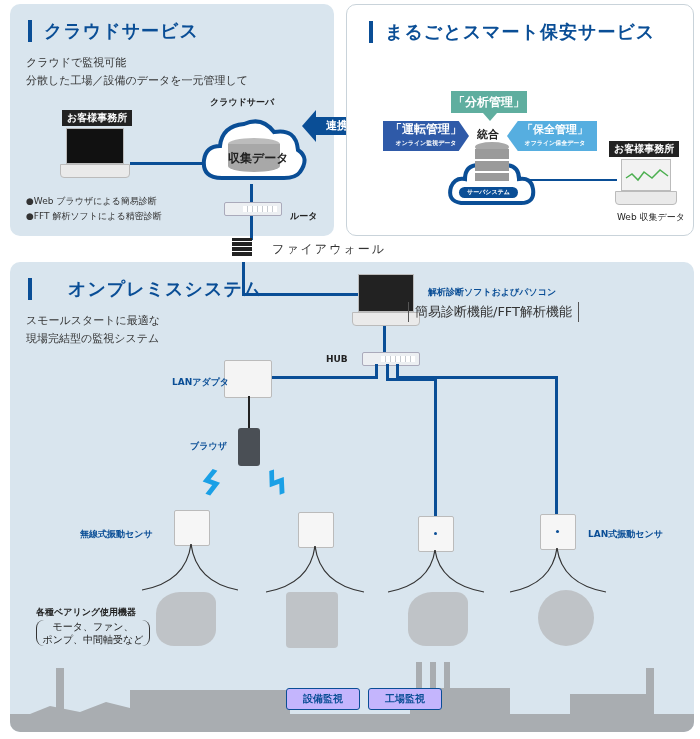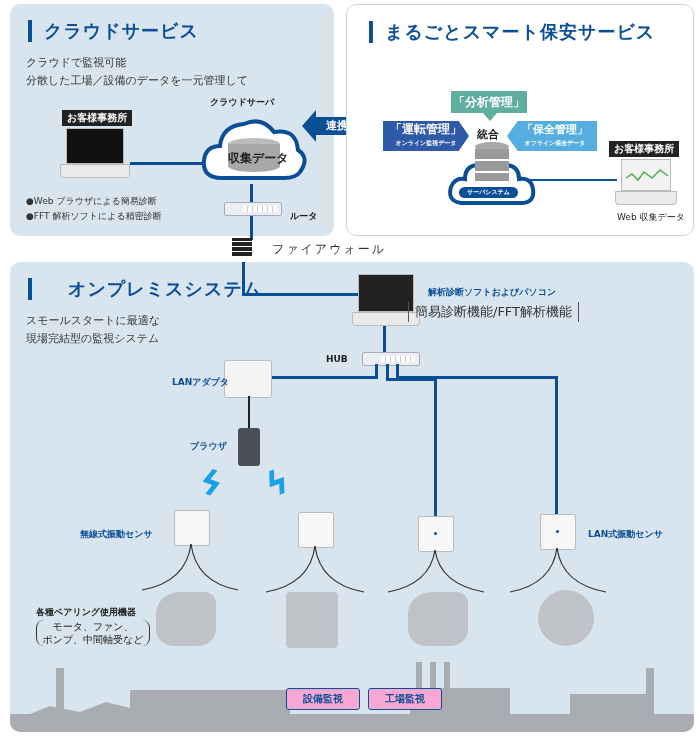--- a/index.html
+++ b/index.html
@@ -18,21 +18,21 @@
   .laptop{position:absolute;}
   .laptop .screen{position:absolute;left:6px;top:0;right:6px;bottom:14px;background:#f2f2f2;border:1px solid #bbb;}
   .laptop .base{position:absolute;left:0;right:0;bottom:0;height:12px;background:#eaeaea;border:1px solid #bbb;border-radius:0 0 4px 4px;}
   .device-box{position:absolute;background:#f4f4f4;border:1px solid #bbb;border-radius:2px;}
   .switch{position:absolute;background:#eceff2;border:1px solid #aab;border-radius:2px;}
   .switch::after{content:"";position:absolute;left:18px;right:4px;top:3px;bottom:3px;background:repeating-linear-gradient(90deg,#fff 0 4px,#c7ccd2 4px 5px);}
   .bolt{position:absolute;color:#1aa0e6;font-size:34px;font-weight:bold;line-height:1;}
   .sensor{position:absolute;width:34px;height:34px;background:#f6f6f6;border:1px solid #bbb;border-radius:2px;}
   .sensor .dot{position:absolute;left:15px;top:15px;width:3px;height:3px;background:#0a4e96;border-radius:50%;}
   .machine{position:absolute;}
-  .outline-btn{position:absolute;background:#f9a8d4;border:1px solid #0a4e96;border-radius:3px;color:#0a4e96;font-size:10px;font-weight:bold;text-align:center;line-height:20px;}
+  .outline-btn{position:absolute;background:#c4b5fd;border:1px solid #0a4e96;border-radius:3px;color:#0a4e96;font-size:10px;font-weight:bold;text-align:center;line-height:20px;}
   .box-label{position:absolute;color:#fff;font-weight:bold;text-align:center;}
 </style>
 </head>
 <body>
 
 <div class="panel cloud-panel">
   <div class="sec-title" style="left:18px;top:16px;">クラウドサービス</div>
   <div class="desc" style="left:16px;top:50px;">
     <div>クラウドで監視可能</div>
     <div>分散した工場／設備のデータを一元管理して</div>

